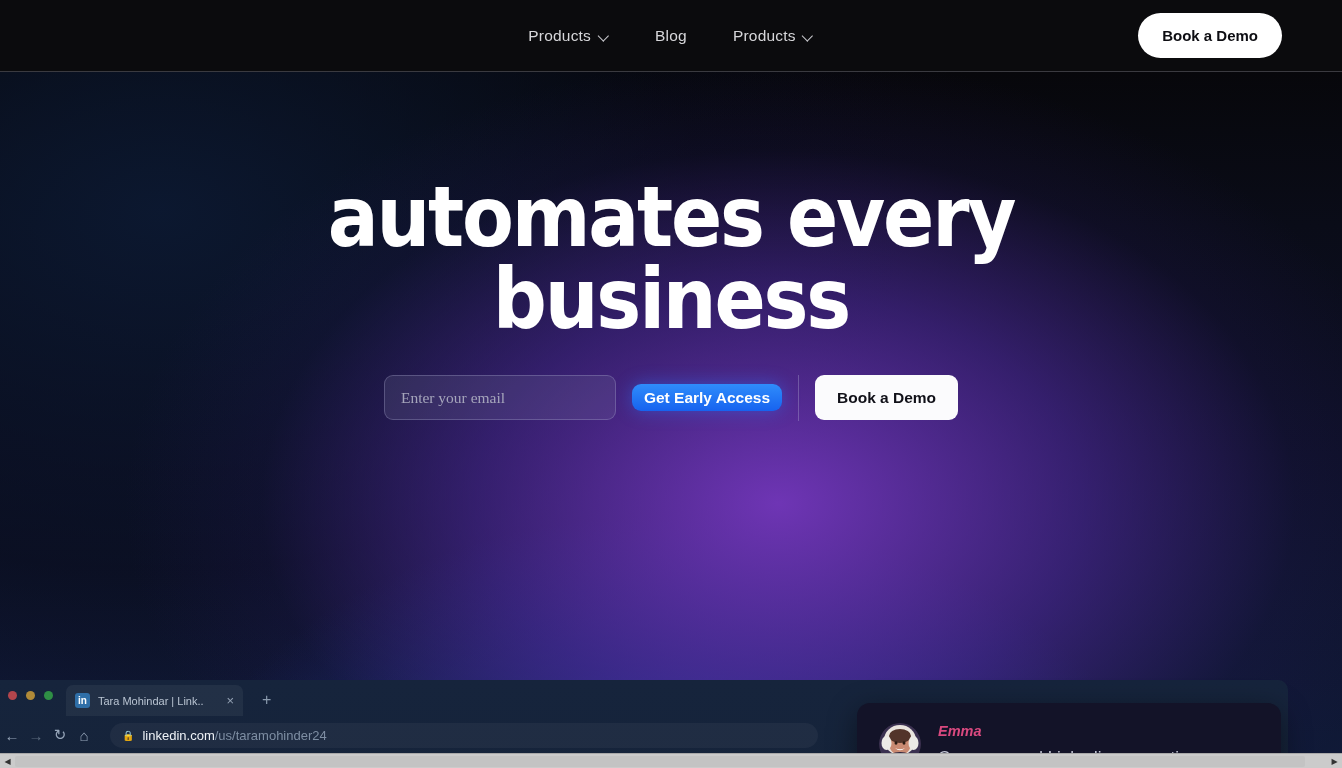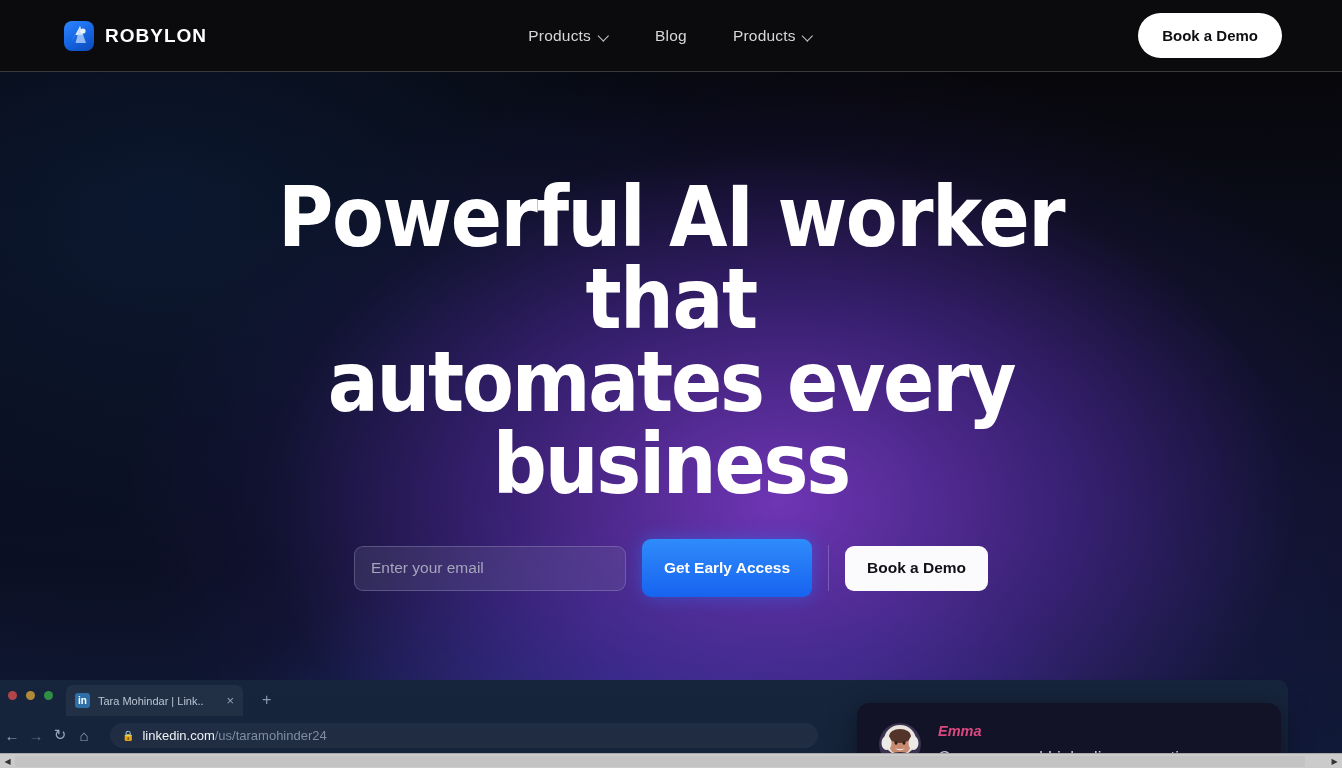--- a/index.html
+++ b/index.html
@@ -99,35 +99,35 @@
     background:#a9a9b8;
     color:#2a2a38;
     padding:2px 1px;
   }
 
   .ctarow {
     margin-top:34px;
     display:flex; align-items:center;
   }
   .email-field {
-    width:272px; height:45px;
+    width:232px; height:45px;
     background:rgba(125,125,160,0.20);
     border:1px solid rgba(180,180,215,0.30);
     border-radius:9px;
     color:#ffffff;
     font-size:15.5px;
     padding:0 16px;
     outline:none;
-    font-family:Liberation Sans, sans-serif;
+    font-family:Liberation Serif, serif;
   }
   .email-field::placeholder { color:#a5a5bb; }
 
   .btn-early {
     margin-left:16px;
-    height:58px; padding:0 22px;
+    height:27px; padding:0 12px;
     background:linear-gradient(180deg,#2f8cfb 0%,#1763ef 100%);
     color:#ffffff; font-size:15.5px; font-weight:bold;
     border:none; border-radius:9px; cursor:pointer;
     font-family:"Liberation Sans", sans-serif;
     box-shadow:0 0 18px rgba(40,120,255,0.45);
     white-space:nowrap;
   }
   .divider {
     width:1px; height:46px;
     background:rgba(190,190,220,0.32);
@@ -268,30 +268,20 @@
     background:#c3c3c3; border-radius:2px;
   }
 </style>
 </head>
 <body>
 
 <div id="root">
 
   <div class="navbar">
 
-    <div class="brand">
-      <div class="brand-mark">
-        <svg viewBox="0 0 30 30" width="30" height="30">
-          <path d="M7 22 L16 5 L19 14 L11 14 Z" fill="#eef4ff" opacity="0.95"></path>
-          <path d="M16 5 L22 22 L11.5 22 Z" fill="#bcd8ff" opacity="0.75"></path>
-          <circle cx="19" cy="10" r="2.6" fill="#ffffff" opacity="0.9"></circle>
-        </svg>
-      </div>
-      <span class="brand-name">ROBYLON</span>
-    </div>
 
     <div class="navlinks">
       <div class="navlink">
         <span>Products</span>
         <span class="chev"></span>
       </div>
       <div class="navlink">
         <span>Blog</span>
       </div>
       <div class="navlink">
@@ -301,21 +291,20 @@
     </div>
 
     <button class="nav-cta">Book a Demo</button>
   </div>
 
   <div class="hero">
 
     <div class="hero-inner">
 
       <h1 class="headline">
-        <span>Powerful AI worker that</span>
         <span class="l2">automates every business</span>
       </h1>
 
 
       <div class="ctarow">
         <input class="email-field" type="text" placeholder="Enter your email" style="">
         <button class="btn-early">Get Early Access</button>
         <div class="divider"></div>
         <button class="btn-demo2">Book a Demo</button>
       </div>

